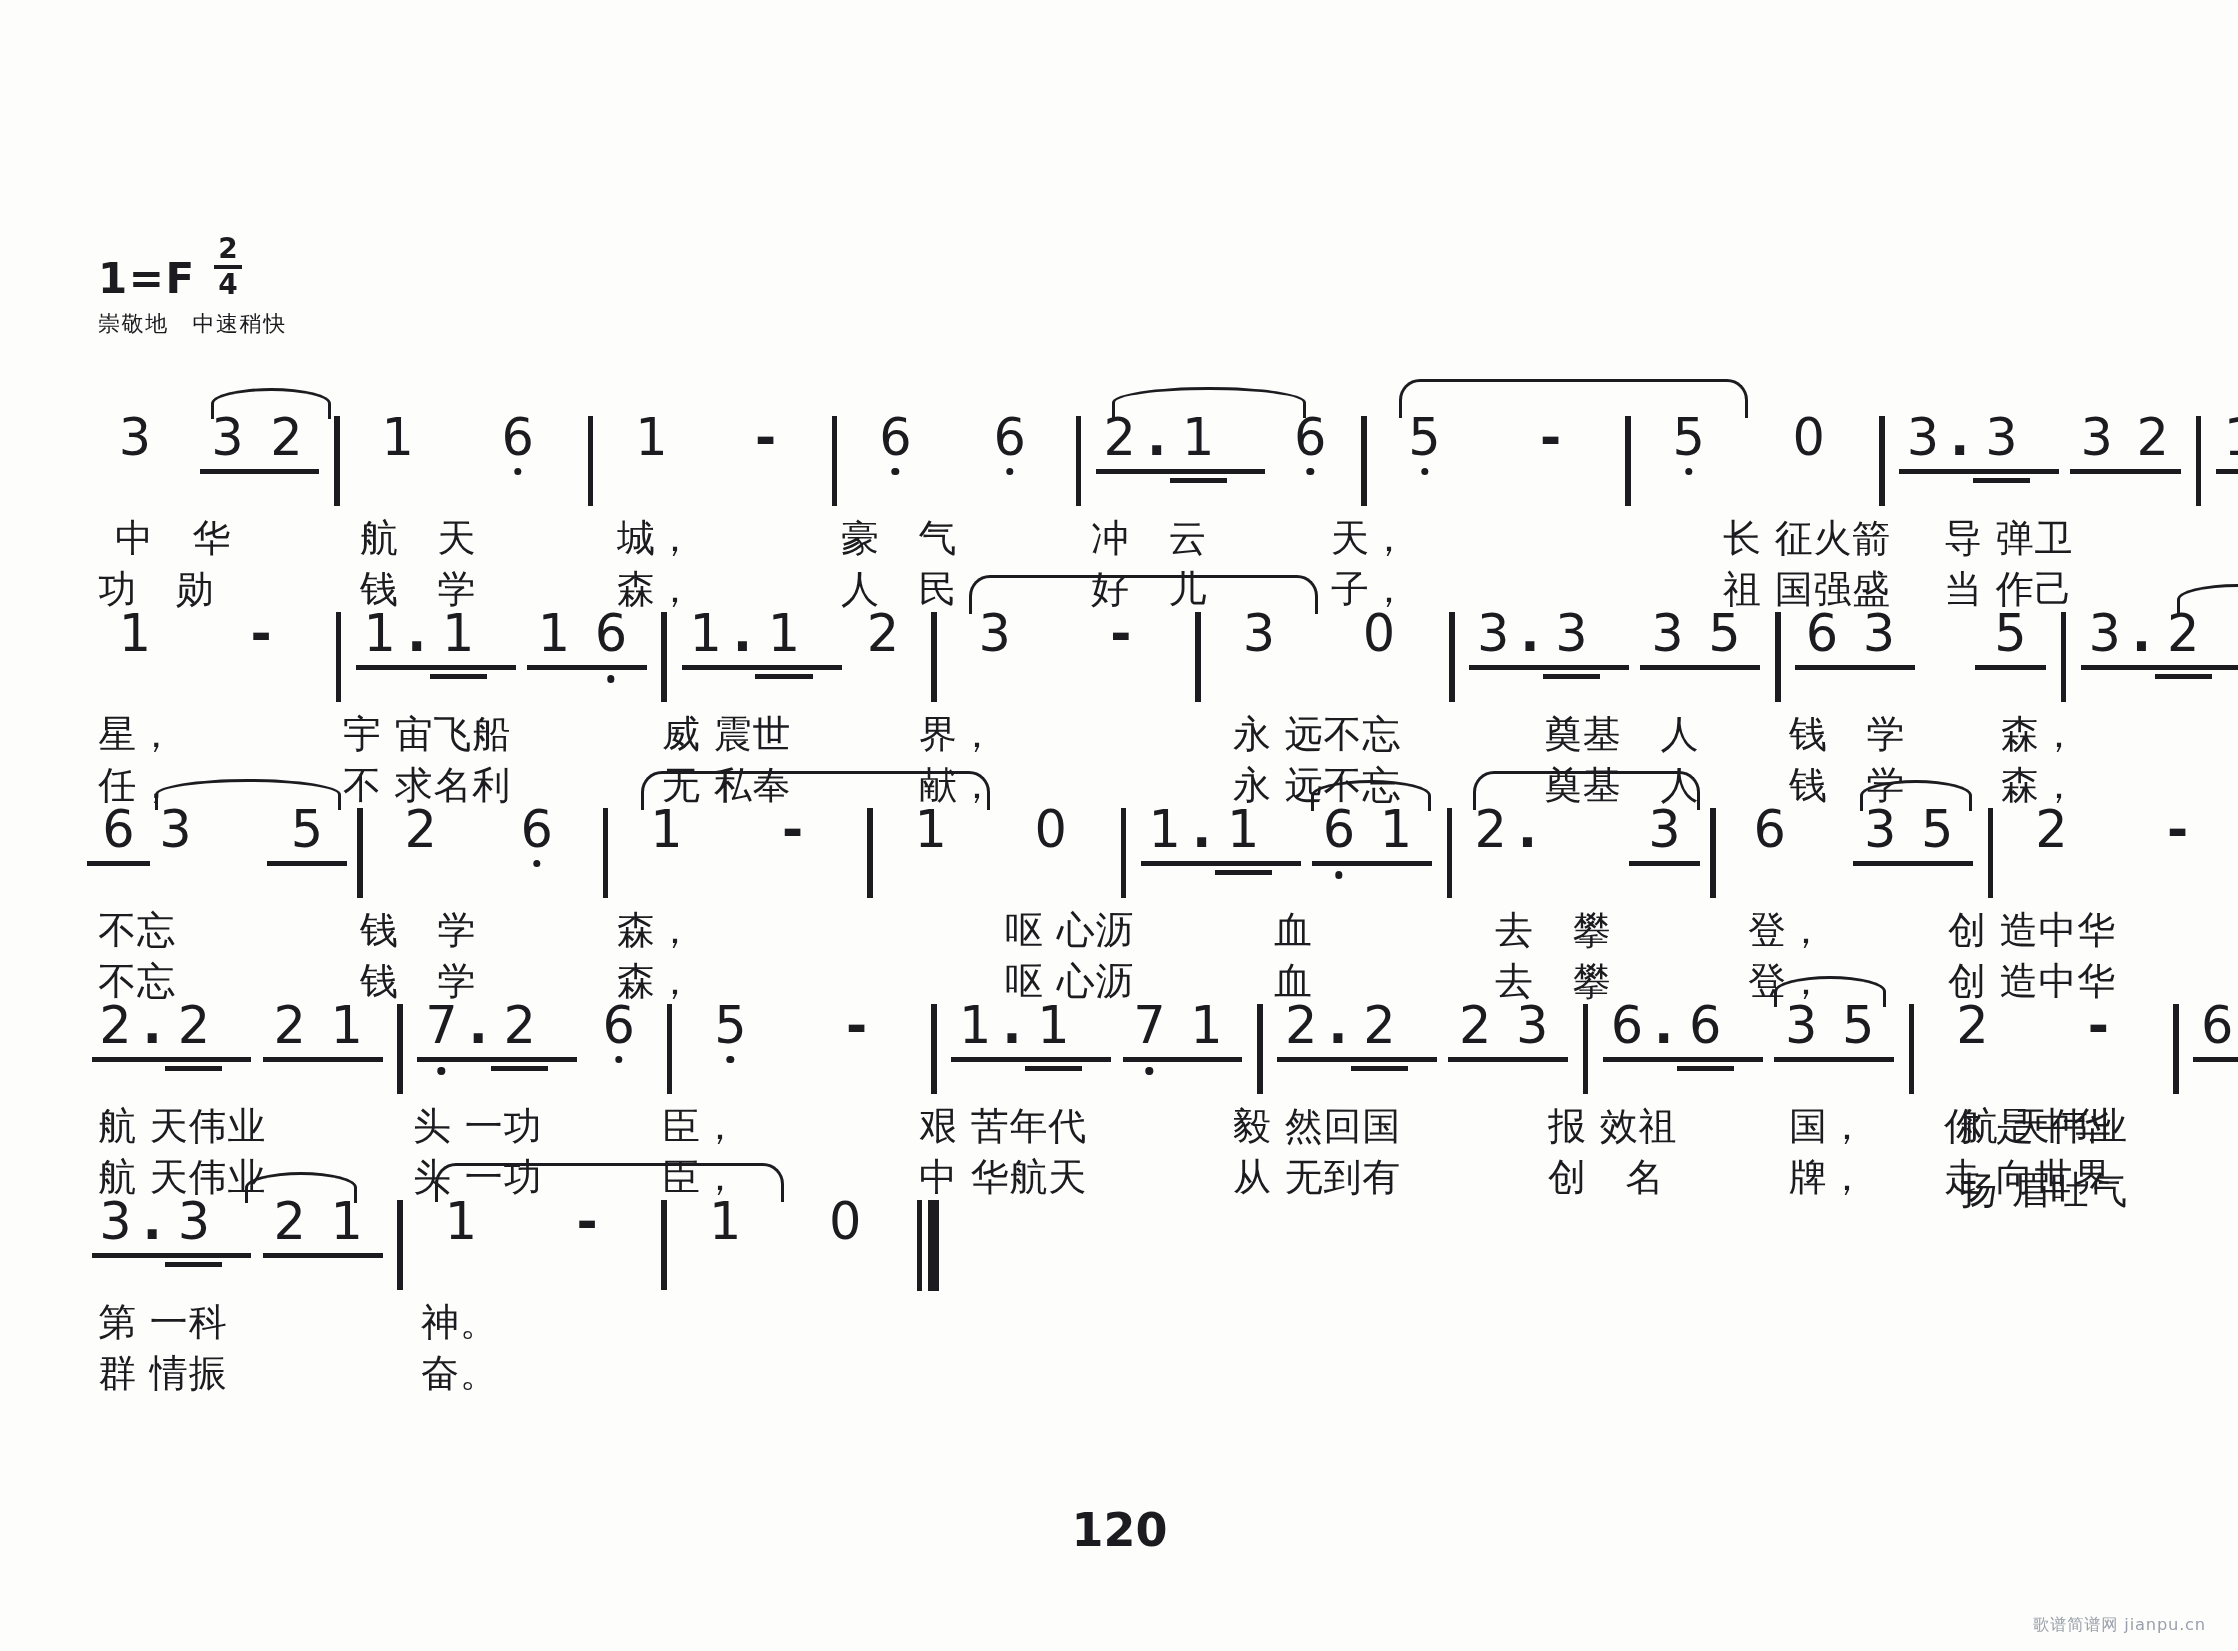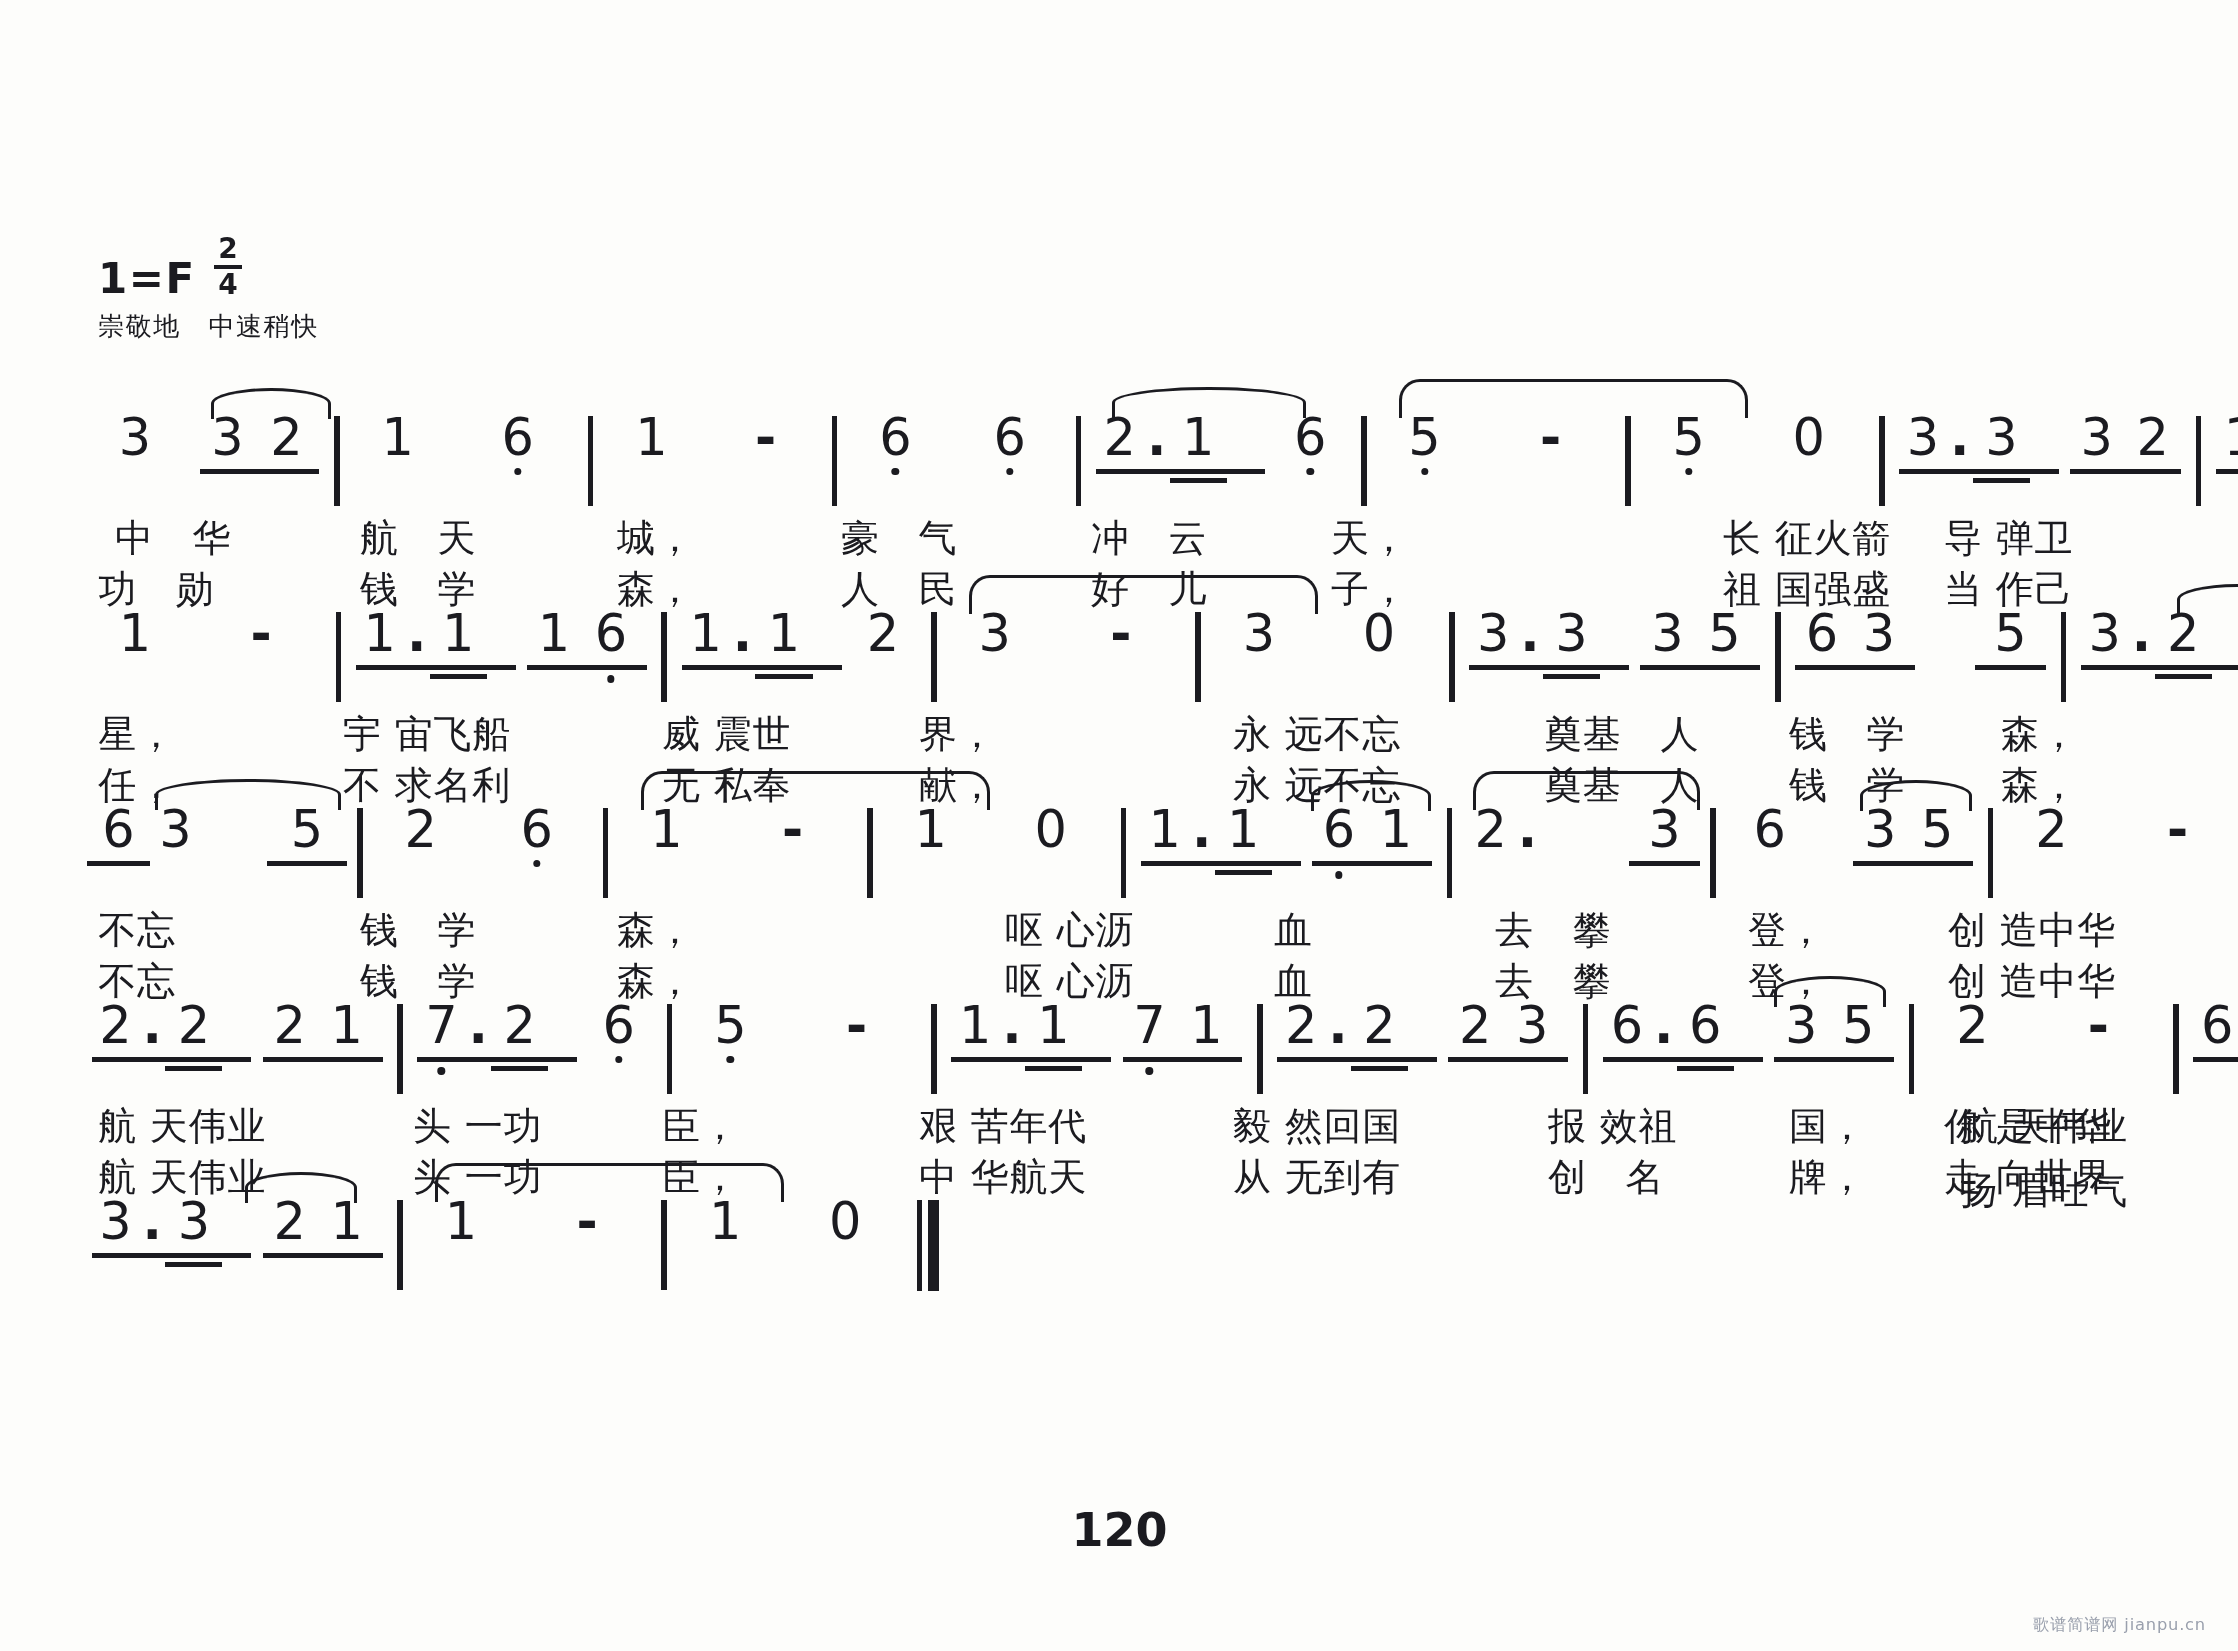--- a/index.html
+++ b/index.html
@@ -19,21 +19,21 @@
     text-align:center;
     font-size:70px;letter-spacing:4.9px;font-weight:600;
     font-family:"DejaVu Sans","Liberation Sans",sans-serif;
   }
   .keyblock{position:absolute;left:98px;top:245px;display:flex;align-items:flex-end;}
   .key{font-size:42px;font-weight:700;letter-spacing:1.6px;line-height:1;}
   .meter{display:inline-flex;flex-direction:column;align-items:center;margin-left:18px;margin-top:-11.4px;font-weight:700;font-size:28px;line-height:1.05;}
   .meter .num{}
   .meter .bar{width:28px;height:4.1px;background:#1b1b20;margin:1.6px 0;}
   .meter .den{}
-  .expr{position:absolute;left:98px;top:309px;font-size:26px;letter-spacing:1.6px;white-space:nowrap;}
+  .expr{position:absolute;left:98px;top:309px;font-size:22px;letter-spacing:1.6px;white-space:nowrap;}
   .credits{position:absolute;right:98px;top:245px;text-align:right;font-size:34px;line-height:1.55;letter-spacing:1.6px;}
 
   
   .system{position:absolute;left:90px;width:2066px;height:196px;}
   .measures{position:absolute;left:0;top:0;height:196px;display:flex;align-items:flex-start;}
   .measure{display:flex;align-items:flex-start;position:relative;}
   .barline{width:5.7px;height:90px;background:#1b1b20;margin:0 13px;flex:0 0 auto;margin-top:8.2px;}
   .endbar{display:flex;align-items:flex-start;margin-left:14.7px;margin-top:8.2px;}
   .endbar i{display:block;background:#1b1b20;height:91px;}
   .endbar i.thin{width:4.9px;}
@@ -731,19 +731,25 @@
           </span>
       </div>
 
       <div class="endbar">
         <i class="thin"></i>
         <i class="thick"></i>
       </div>
 
     </div>
 
+    <div class="lyrics">
+      <div class="lyr v1" style="left:8.2px">第 一科</div>
+      <div class="lyr v2" style="left:8.2px">群 情振</div>
+      <div class="lyr v1" style="left:331px">神。</div>
+      <div class="lyr v2" style="left:331px">奋。</div>
+    </div>
   </div>
 
   <div class="pageno">120</div>
   <div class="watermark">歌谱简谱网 jianpu.cn</div>
 
 </div>
 
 
 </body></html>

